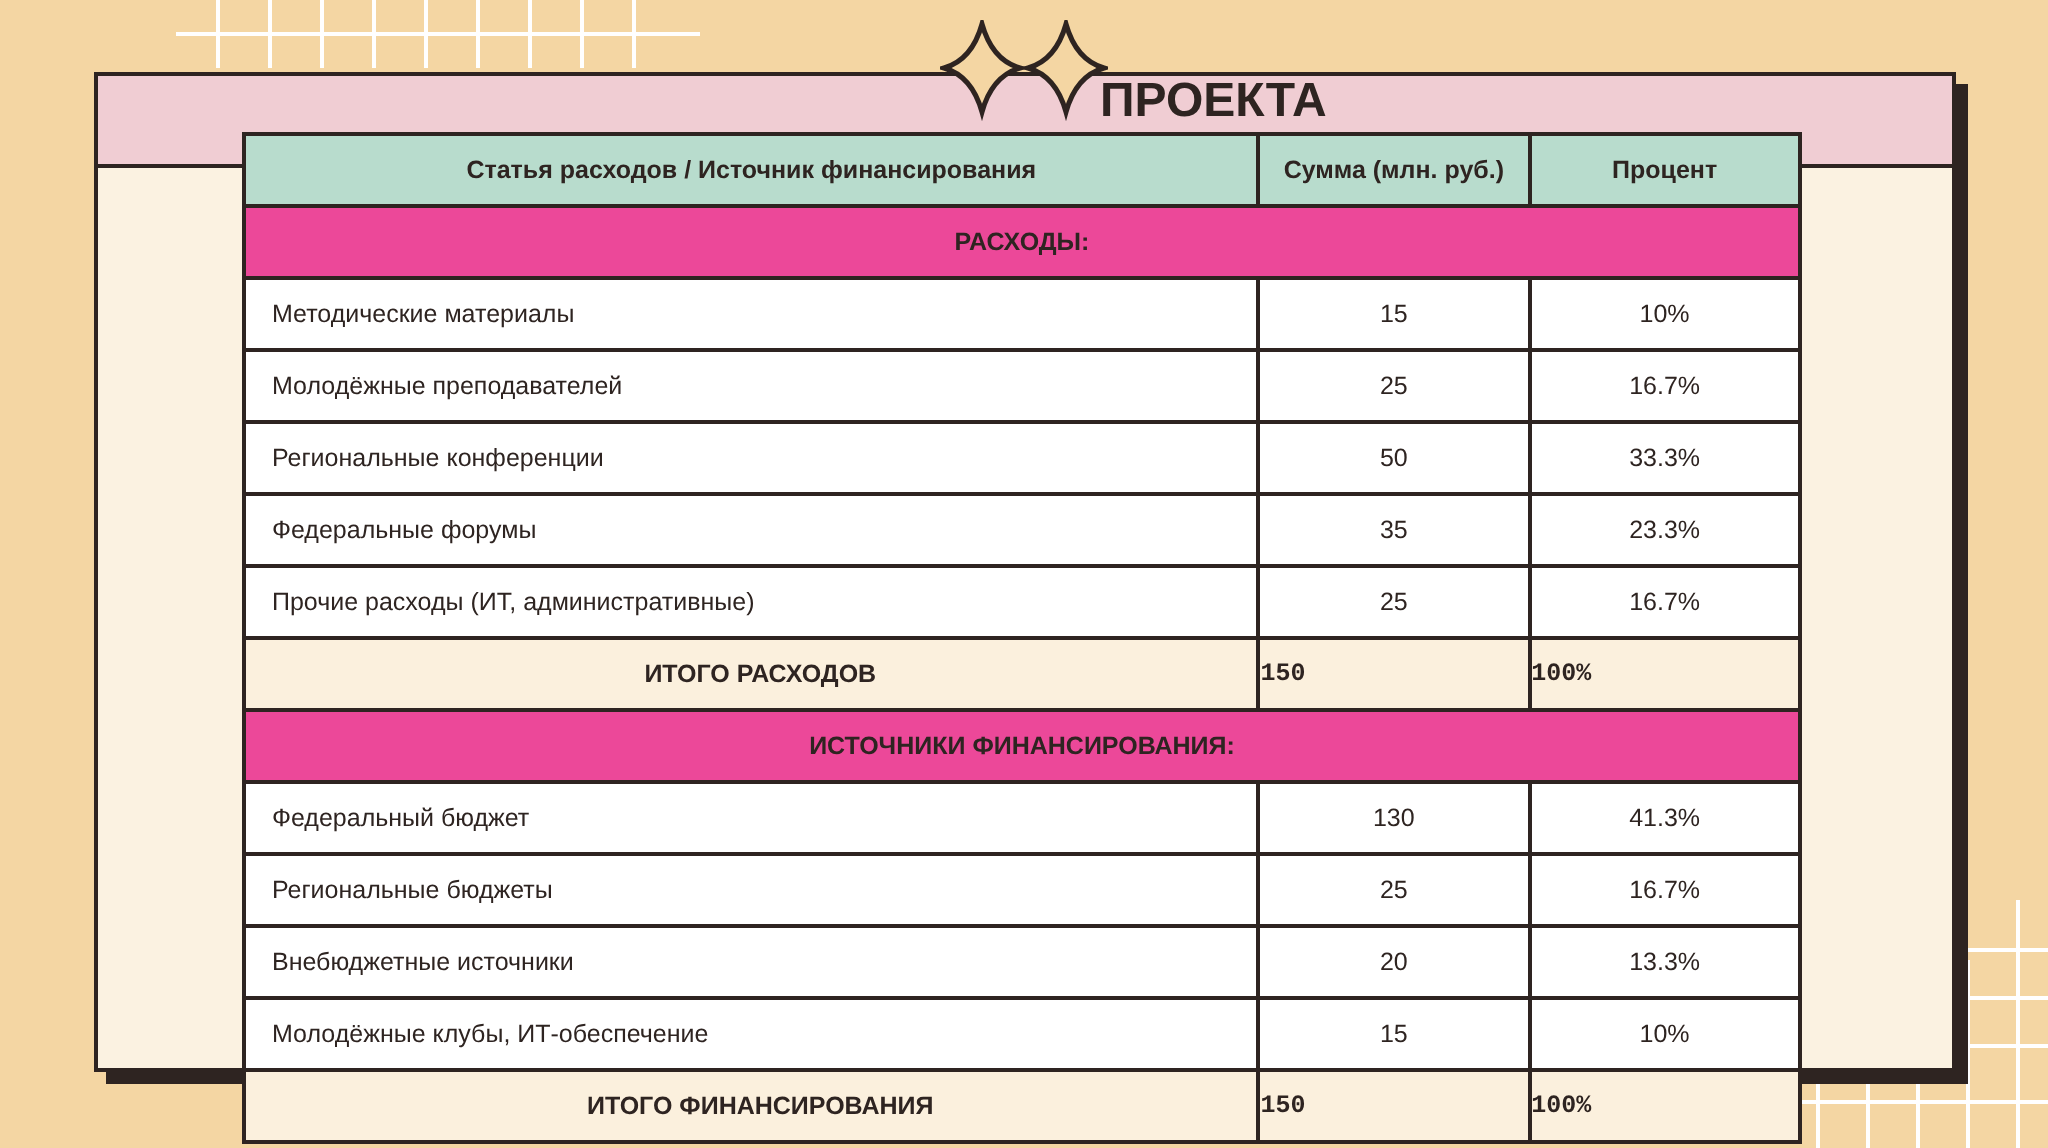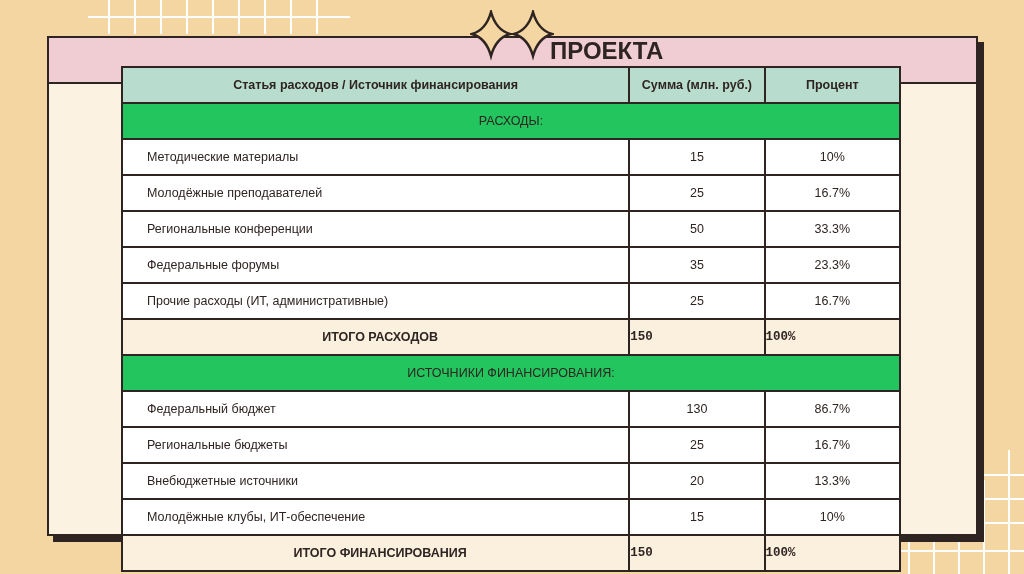--- a/index.html
+++ b/index.html
@@ -10,23 +10,23 @@
   .card-shadow { position: absolute; left: 53px; top: 42px; width: 931px; height: 500px; background: #2e2421; }
   .card { position: absolute; left: 47px; top: 36px; width: 931px; height: 500px; background: #fbf2e1; border: 2px solid #2e2421; }
   .card-header { position: absolute; left: 0; top: 0; right: 0; height: 46px; background: #f0cdd3; border-bottom: 2px solid #2e2421; }
   .title { position: absolute; top: 34px; height: 34px; font-weight: bold; font-size: 24px; color: #2e2421; line-height: 34px; }
   .title-left { left: 366px; margin-top: 36px; }
   .title-right { left: 550px; text-align: center; }
   .stars { position: absolute; left: 470px; top: 10px; }
   table.budget { position: absolute; left: 121px; top: 66px; width: 780px; border-collapse: collapse; font-size: 12.5px; color: #2e2421; }
   table.budget td, table.budget th { border: 2px solid #2e2421; height: 36px; }
   th { background: #b8dccd; font-weight: bold; font-size: 12.5px; }
-  .section td { background: #22c55e; font-weight: normal; text-align: center; }
+  .section td { background: #ec4899; font-weight: bold; text-align: center; }
   .row td { background: #fff; }
-  .row td.name { padding-left: 24px; text-align: left; }
+  .row td.name { padding-left: 13px; text-align: left; }
   .row td.num { text-align: center; }
   .total td { background: #fbf0dd; font-weight: bold; }
   .total td.name { padding-left: 9px; text-align: center; }
   .total td.num { text-align: left; font-family: Liberation Mono, monospace; }
   col.c1 { width: 510px; } col.c2 { width: 136px; } col.c3 { width: 136px; }
 </style>
 </head>
 <body>
 
 <div class="grid" style="left:88px;top:0;width:262px;height:34px;">
@@ -110,21 +110,21 @@
     <td class="name">ИТОГО РАСХОДОВ</td>
     <td class="num">150</td>
     <td class="num">100%</td>
   </tr>
   <tr class="section">
     <td colspan="3">ИСТОЧНИКИ ФИНАНСИРОВАНИЯ:</td>
   </tr>
   <tr class="row">
     <td class="name">Федеральный бюджет</td>
     <td class="num">130</td>
-    <td class="num">86.7%</td>
+    <td class="num">41.3%</td>
   </tr>
   <tr class="row">
     <td class="name">Региональные бюджеты</td>
     <td class="num">25</td>
     <td class="num">16.7%</td>
   </tr>
   <tr class="row">
     <td class="name">Внебюджетные источники</td>
     <td class="num">20</td>
     <td class="num">13.3%</td>

